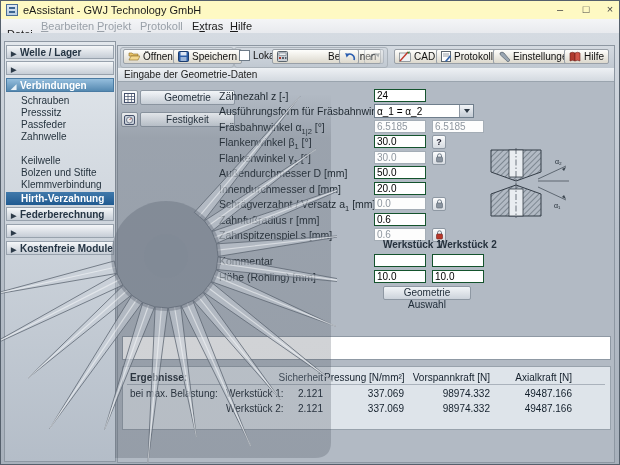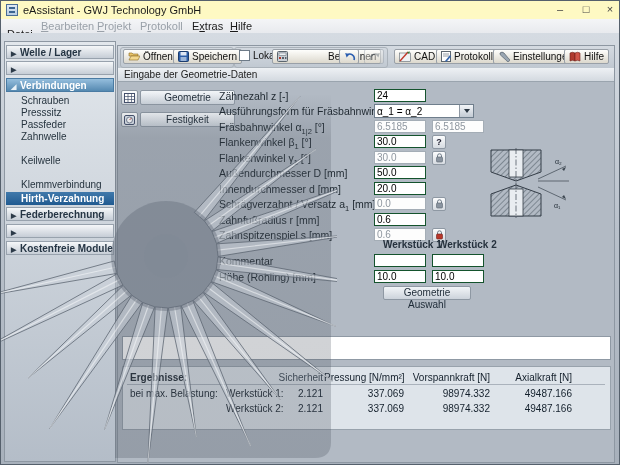--- a/index.html
+++ b/index.html
@@ -108,20 +108,21 @@
 
     <div id="sidebar" class="abs">
       <div class="sb-h" style="top:3px;"><span class="arr">▶</span><span>Welle / Lager</span></div>
       <div class="sb-h" style="top:19px;"><span class="arr">▶</span><span>Zahnradberechnung</span></div>
       <div class="sb-h open" style="top:36px;"><span class="arr">◢</span><span>Verbindungen</span></div>
       <div class="sb-i" style="top:53px;">Schrauben</div>
       <div class="sb-i" style="top:65px;">Presssitz</div>
       <div class="sb-i" style="top:77px;">Passfeder</div>
       <div class="sb-i" style="top:89px;">Zahnwelle</div>
       <div class="sb-i" style="top:113px;">Keilwelle</div>
+      <div class="sb-i" style="top:125px;">Bolzen und Stifte</div>
       <div class="sb-i" style="top:137px;">Klemmverbindung</div>
       <div class="sb-i sel" style="top:150px;">Hirth-Verzahnung</div>
       <div class="sb-h" style="top:165px;"><span class="arr">▶</span><span>Federberechnung</span></div>
       <div class="sb-h" style="top:182px;"><span class="arr">▶</span><span>Riemenberechnung</span></div>
       <div class="sb-h" style="top:199px;"><span class="arr">▶</span><span>Kostenfreie Module</span></div>
     </div>
 
     <div id="content" class="abs">
 
       <div id="toolbar" class="abs">

